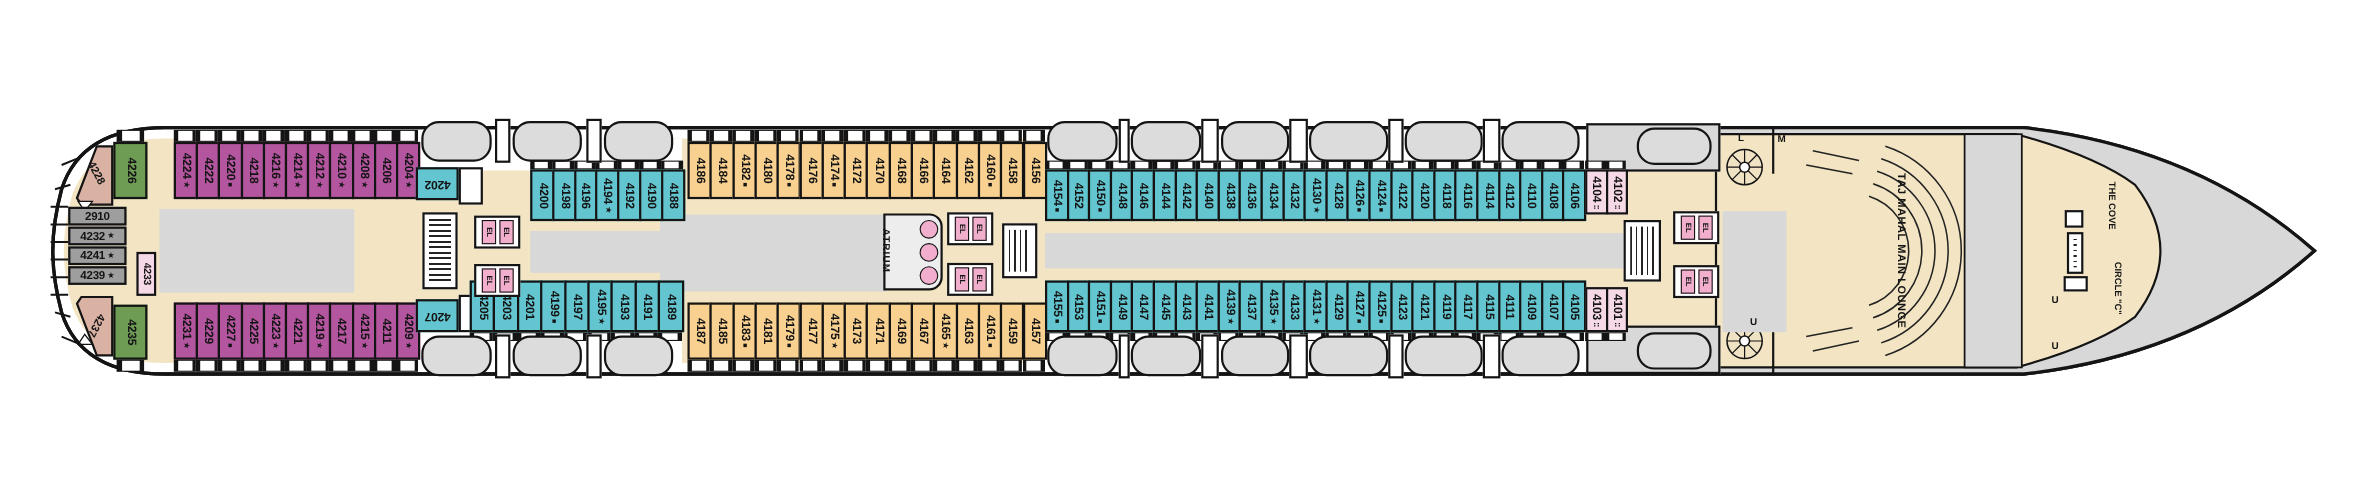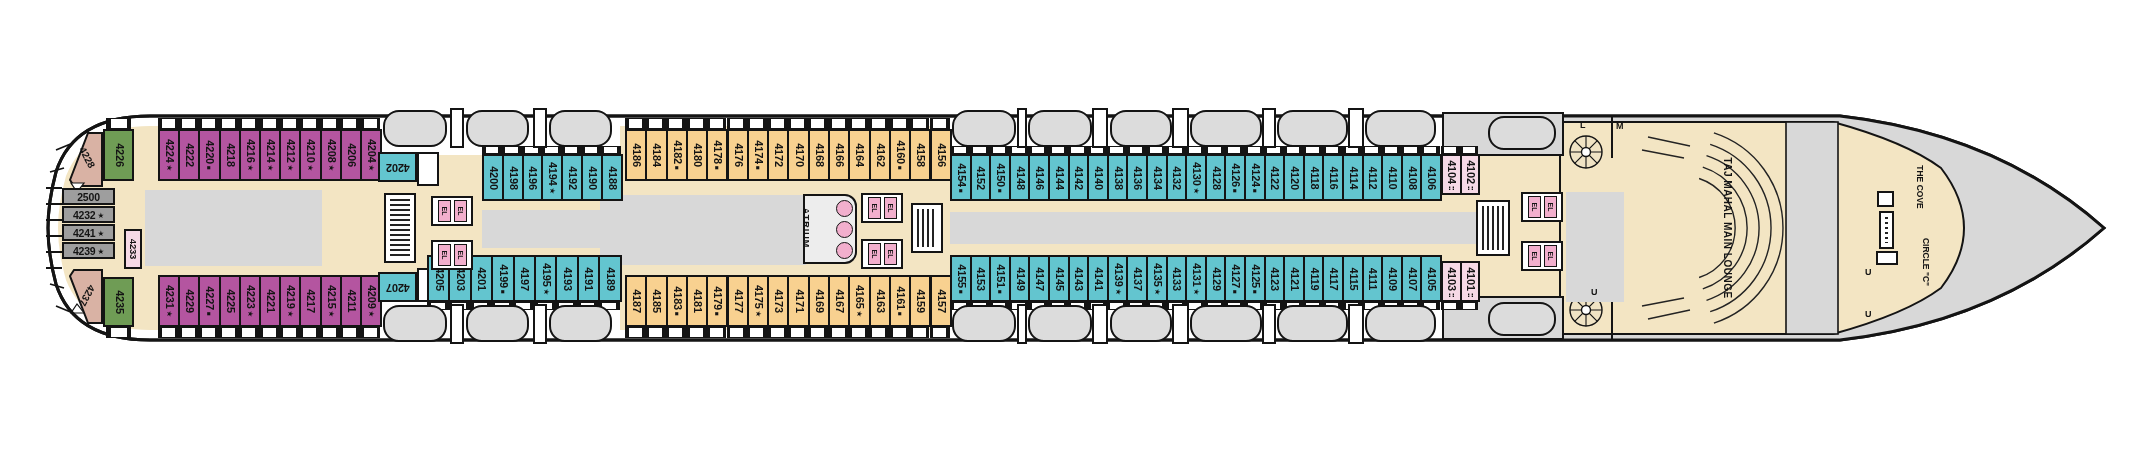--- a/index.html
+++ b/index.html
@@ -922,21 +922,21 @@
       <div class="cab pinkc" style="left: 1459.5px; top: 261px; width: 20.5px; height: 41px; position: absolute; box-sizing: border-box;">
         <span class="lbl">4101<span class="sym sym-quad">::</span></span>
       </div>
       <div class="cab teal" style="left: 378px; top: 152px; width: 39px; height: 30px; position: absolute; box-sizing: border-box;">
         <span class="lbl flip">4202</span>
       </div>
       <div class="cab teal" style="left: 378px; top: 272px; width: 39px; height: 30px; position: absolute; box-sizing: border-box;">
         <span class="lbl flip">4207</span>
       </div>
       <div class="cab graycab" style="left: 62px; top: 188px; width: 53px; height: 17px; position: absolute; box-sizing: border-box;">
-        <span class="lbl horiz">2500</span>
+        <span class="lbl horiz">2910</span>
       </div>
       <div class="cab graycab" style="left: 62px; top: 206px; width: 53px; height: 17px; position: absolute; box-sizing: border-box;">
         <span class="lbl horiz">4232<span class="sym">★</span></span>
       </div>
       <div class="cab graycab" style="left: 62px; top: 224px; width: 53px; height: 17px; position: absolute; box-sizing: border-box;">
         <span class="lbl horiz">4241<span class="sym">★</span></span>
       </div>
       <div class="cab graycab" style="left: 62px; top: 242px; width: 53px; height: 17px; position: absolute; box-sizing: border-box;">
         <span class="lbl horiz">4239<span class="sym">★</span></span>
       </div>

